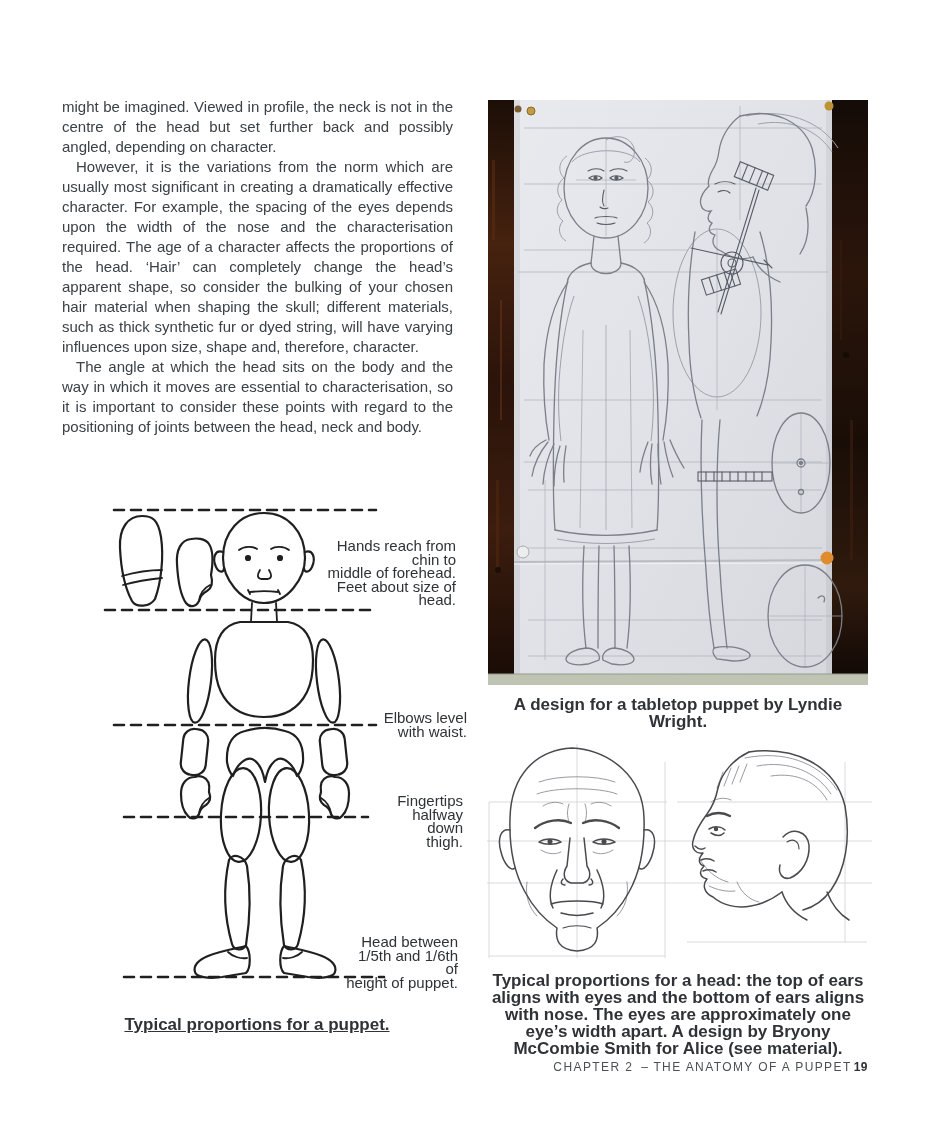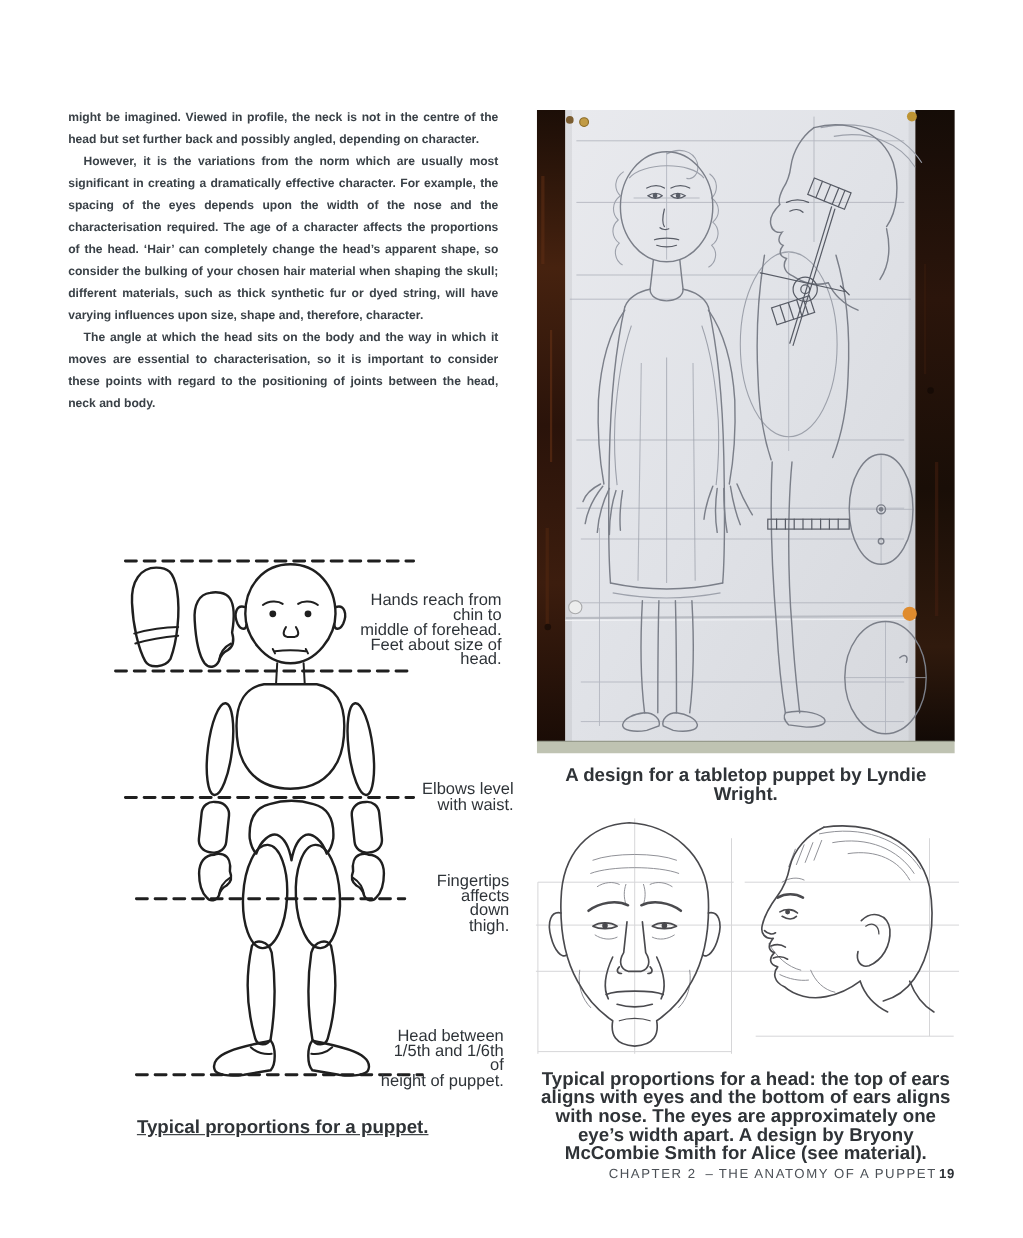--- a/index.html
+++ b/index.html
@@ -1,19 +1,19 @@
 <!DOCTYPE html>
 <html><head>
 <meta charset="utf-8">
 <style>
   html,body{margin:0;padding:0;background:#ffffff;}
   .page{position:relative;width:930px;height:1125px;background:#ffffff;overflow:hidden;
         font-family:"Liberation Sans","DejaVu Sans",sans-serif;color:#3a4147;}
   .body-text{position:absolute;left:62px;top:97px;width:391px;}
-  .body-text p{margin:0;font-size:11px;line-height:20px;text-align:justify;color:#3a4147;font-weight:bold;}
+  .body-text p{margin:0;font-size:15px;line-height:20px;text-align:justify;color:#3a4147;}
   .body-text p.indent{text-indent:14px;}
   .prop-svg{position:absolute;left:100px;top:500px;width:300px;height:490px;}
   .note{position:absolute;font-size:15px;line-height:13.5px;color:#2e3338;white-space:pre-line;text-align:right;}
   .note-hands{left:306px;top:539px;width:150px;}
   .note-elbows{left:377px;top:711px;width:90px;}
   .note-fingertips{left:383px;top:794px;width:80px;}
   .note-head{left:343px;top:935px;width:115px;}
   .caption{position:absolute;font-weight:bold;font-size:17px;line-height:17px;color:#2f3337;text-align:center;}
   .cap-left{left:62px;top:1016px;width:390px;text-decoration:underline;}
   .cap-photo{left:488px;top:696px;width:380px;}
@@ -96,21 +96,21 @@
       </g>
     </g>
   </svg>
 
   <div class="note note-hands">Hands reach from chin to
 middle of forehead.
 Feet about size of head.</div>
   <div class="note note-elbows">Elbows level
 with waist.</div>
   <div class="note note-fingertips">Fingertips
-affects
+halfway
 down
 thigh.</div>
   <div class="note note-head">Head between
 1/5th and 1/6th of
 height of puppet.</div>
   <div class="caption cap-left">Typical proportions for a puppet.</div>
 
   <svg class="photo-svg" viewBox="0 0 380 585" aria-hidden="true">
     <defs>
       <linearGradient id="paperG" x1="0" y1="0" x2="1" y2="1">

